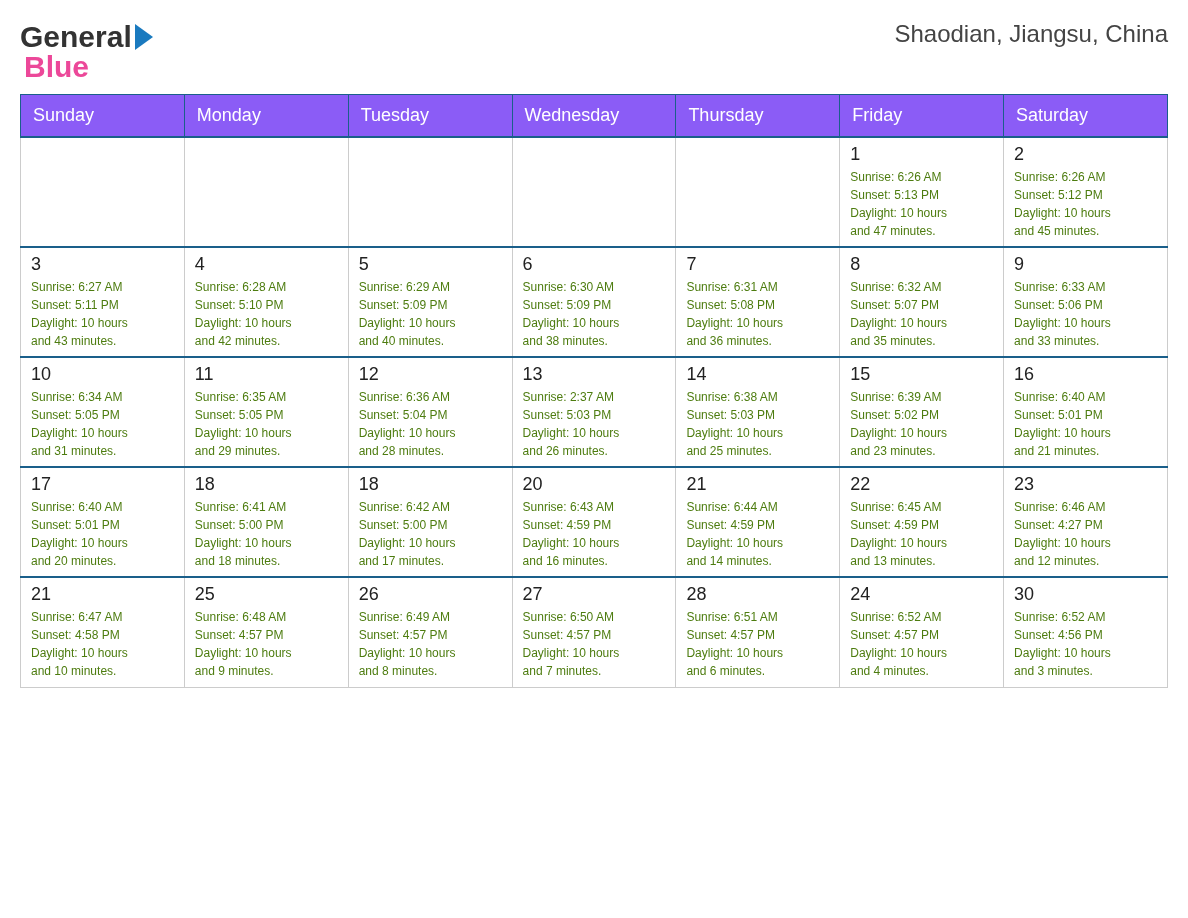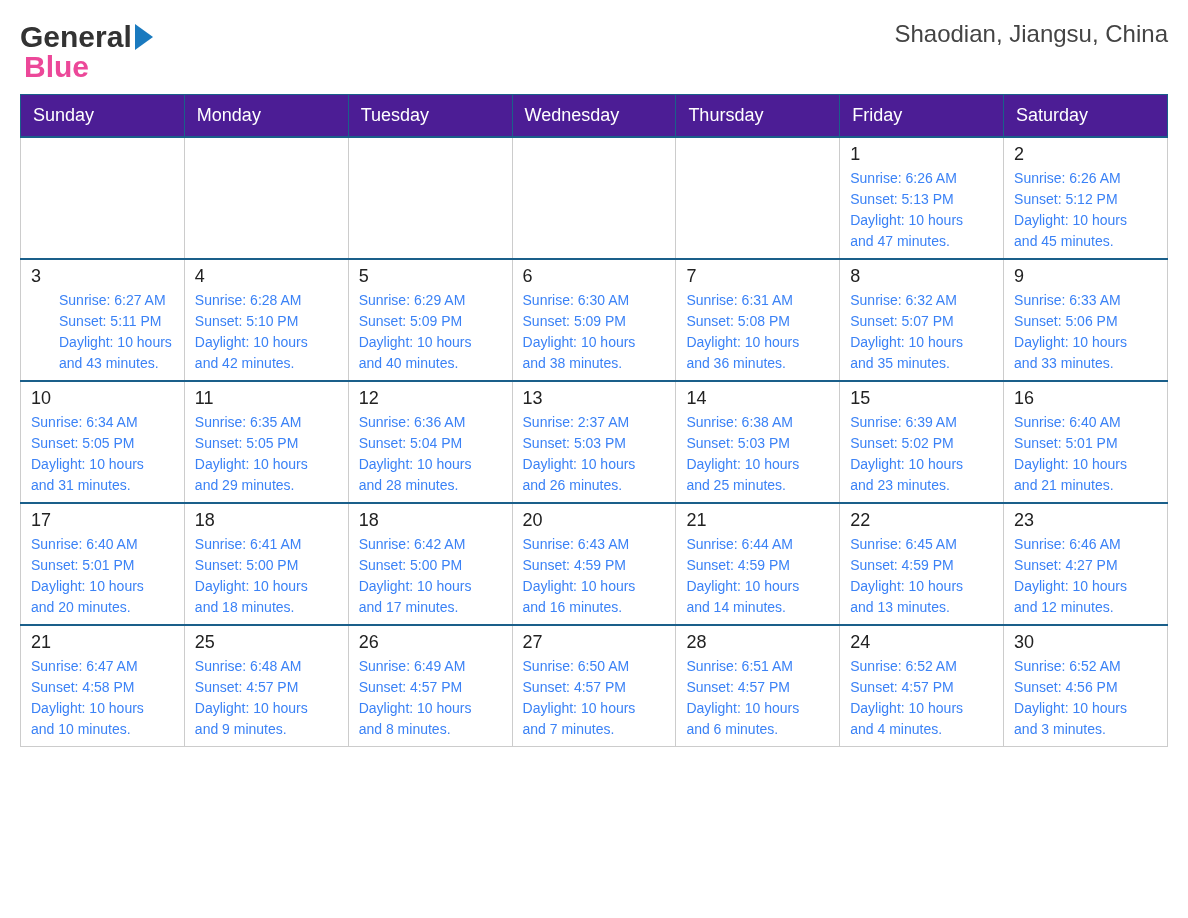--- a/index.html
+++ b/index.html
@@ -28,21 +28,21 @@
     .location-title {
       font-size: 24px;
       color: #444;
     }
     .calendar-table {
       width: 100%;
       border-collapse: collapse;
       margin-top: 10px;
     }
     .calendar-table th {
-      background-color: #4c1d95;
+      background-color: #8b5cf6;
       color: #fff;
       font-size: 18px;
       font-weight: normal;
       padding: 10px 12px;
       text-align: left;
       border: 1px solid #1a5f8a;
     }
     .calendar-table td {
       border: 1px solid #ccc;
       vertical-align: top;
@@ -55,22 +55,22 @@
     .calendar-table tr.week-row td {
       border-top: 2px solid #1a5f8a;
     }
     .day-number {
       font-size: 18px;
       color: #222;
       font-weight: normal;
       margin-bottom: 3px;
     }
     .day-info {
-      font-size: 14px;
-      color: #3b82f6;
+      font-size: 12px;
+      color: #4d7c0f;
       line-height: 1.5;
     }
     .empty-cell {
       background: #f9f9f9;
     }
     
     .logo-container {
       display: flex;
       flex-direction: column;
     }
@@ -150,21 +150,21 @@
           <div class="day-number">2</div>
           <div class="day-info" style="white-space: pre-line;">Sunrise: 6:26 AM
 Sunset: 5:12 PM
 Daylight: 10 hours
 and 45 minutes.</div>
         </td>
       </tr>
       <tr class="week-row">
         <td>
           <div class="day-number">3</div>
-          <div class="day-info" style="white-space: pre-line; margin-left: 28px;">Sunrise: 6:27 AM
+          <div class="day-info" style="white-space: pre-line;">Sunrise: 6:27 AM
 Sunset: 5:11 PM
 Daylight: 10 hours
 and 43 minutes.</div>
         </td>
         <td>
           <div class="day-number">4</div>
           <div class="day-info" style="white-space: pre-line;">Sunrise: 6:28 AM
 Sunset: 5:10 PM
 Daylight: 10 hours
 and 42 minutes.</div>

